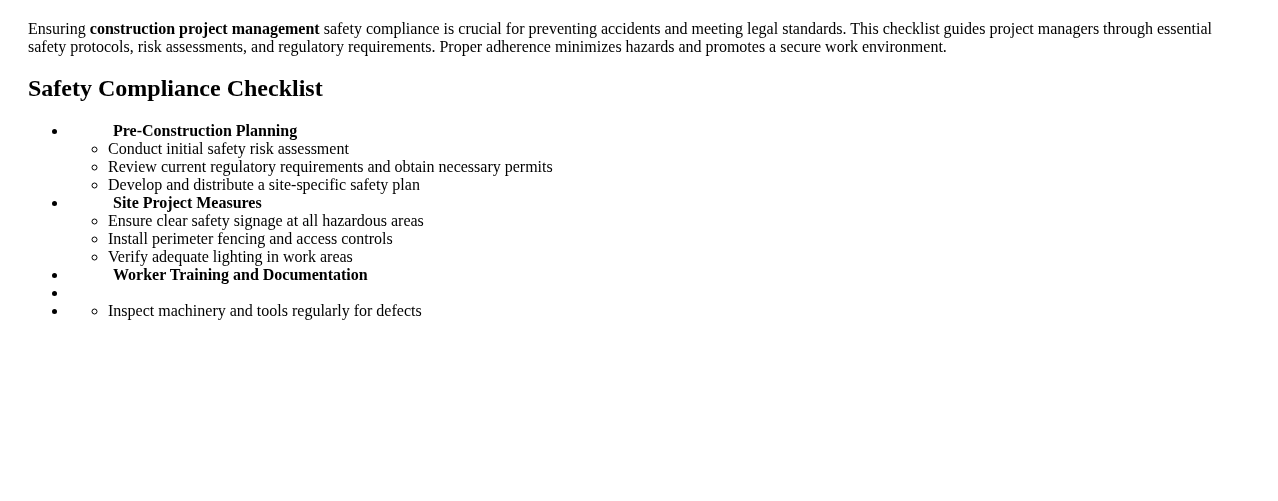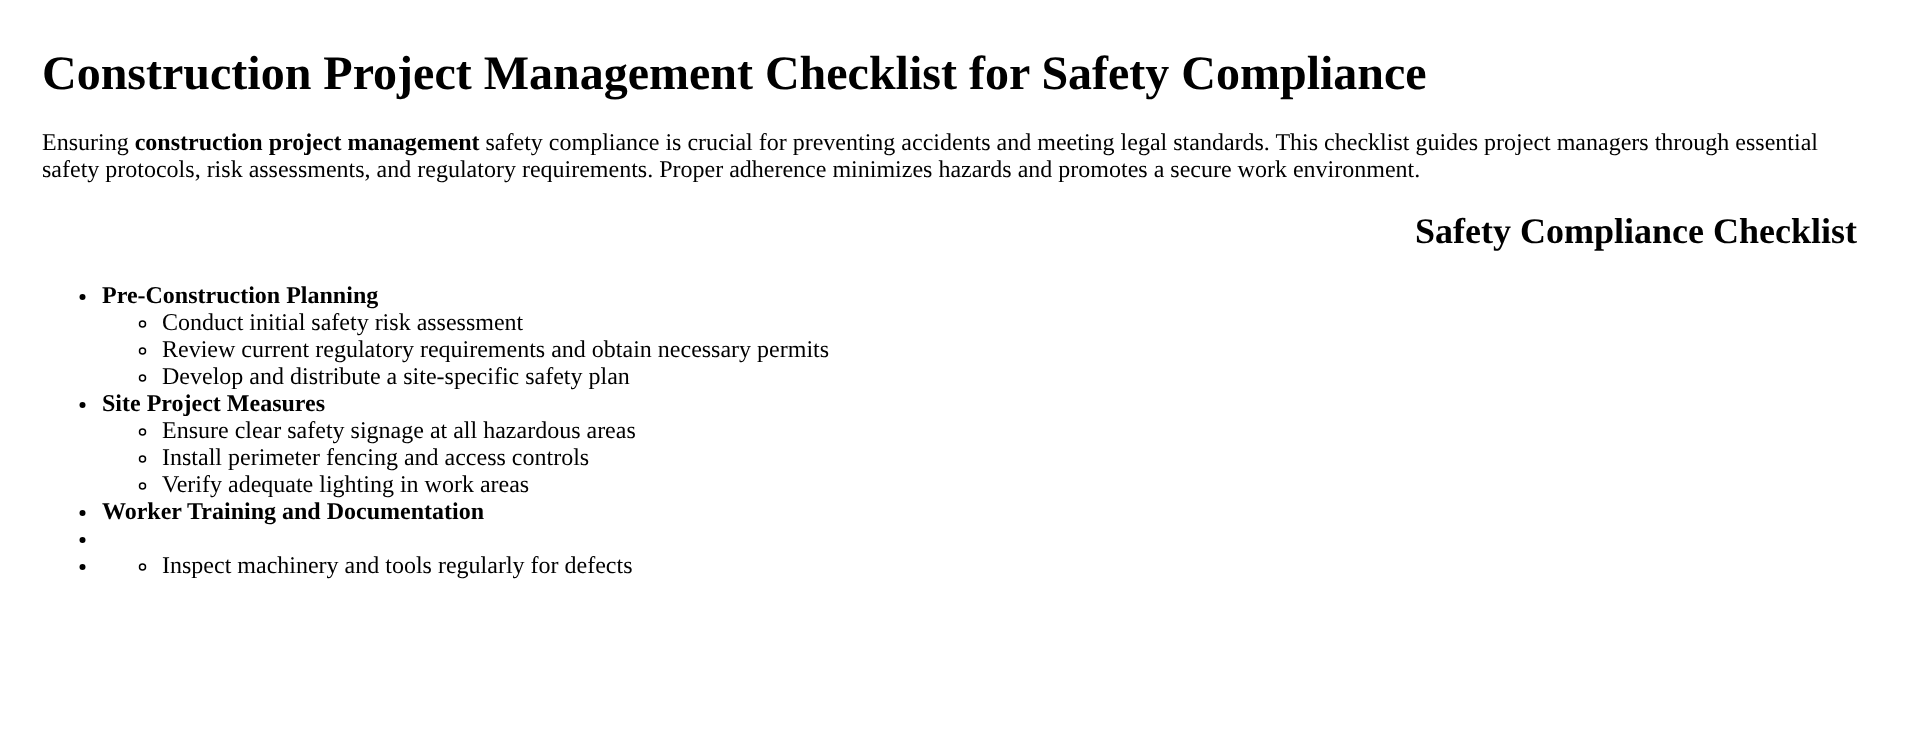--- a/index.html
+++ b/index.html
@@ -32,52 +32,51 @@
       margin-top: 49px;
       position: absolute;
       top: 37px;
       left: 28px;
       width: 1200px;
     }
     p.intro { position: static; margin-top: 20px; }
     h2 {
       font-size: 24px;
       font-weight: bold;
-      margin: 12px;
+      margin: 0;
       margin-top: 18px;
       line-height: 28px;
-      text-align: right;
     }
     ul.checklist {
       list-style-type: disc;
       margin: 0;
       margin-top: 20px;
       padding-left: 40px;
     }
     ul.checklist > li {
       font-weight: normal;
     }
     .section-title {
       font-weight: bold;
+      margin-left: 45px;
     }
     ul.sub {
       list-style-type: circle;
       margin: 0;
       padding-left: 40px;
     }
     ul.sub li {
       font-weight: normal;
       font-family: Liberation Serif, serif;
     }
   </style>
 </head>
 <body>
 
 <div class="page">
-  <h1>Construction Project Management Checklist for Safety Compliance</h1>
 
   <p class="intro"><span>Ensuring </span><strong>construction project management</strong><span> safety compliance is crucial for preventing accidents and meeting legal standards. This checklist guides project managers through essential safety protocols, risk assessments, and regulatory requirements. Proper adherence minimizes hazards and promotes a secure work environment.</span></p>
 
   <h2>Safety Compliance Checklist</h2>
 
   <ul class="checklist">
     <li>
       <span class="section-title">Pre-Construction Planning</span>
       <ul class="sub">
         <li>Conduct initial safety risk assessment</li>

